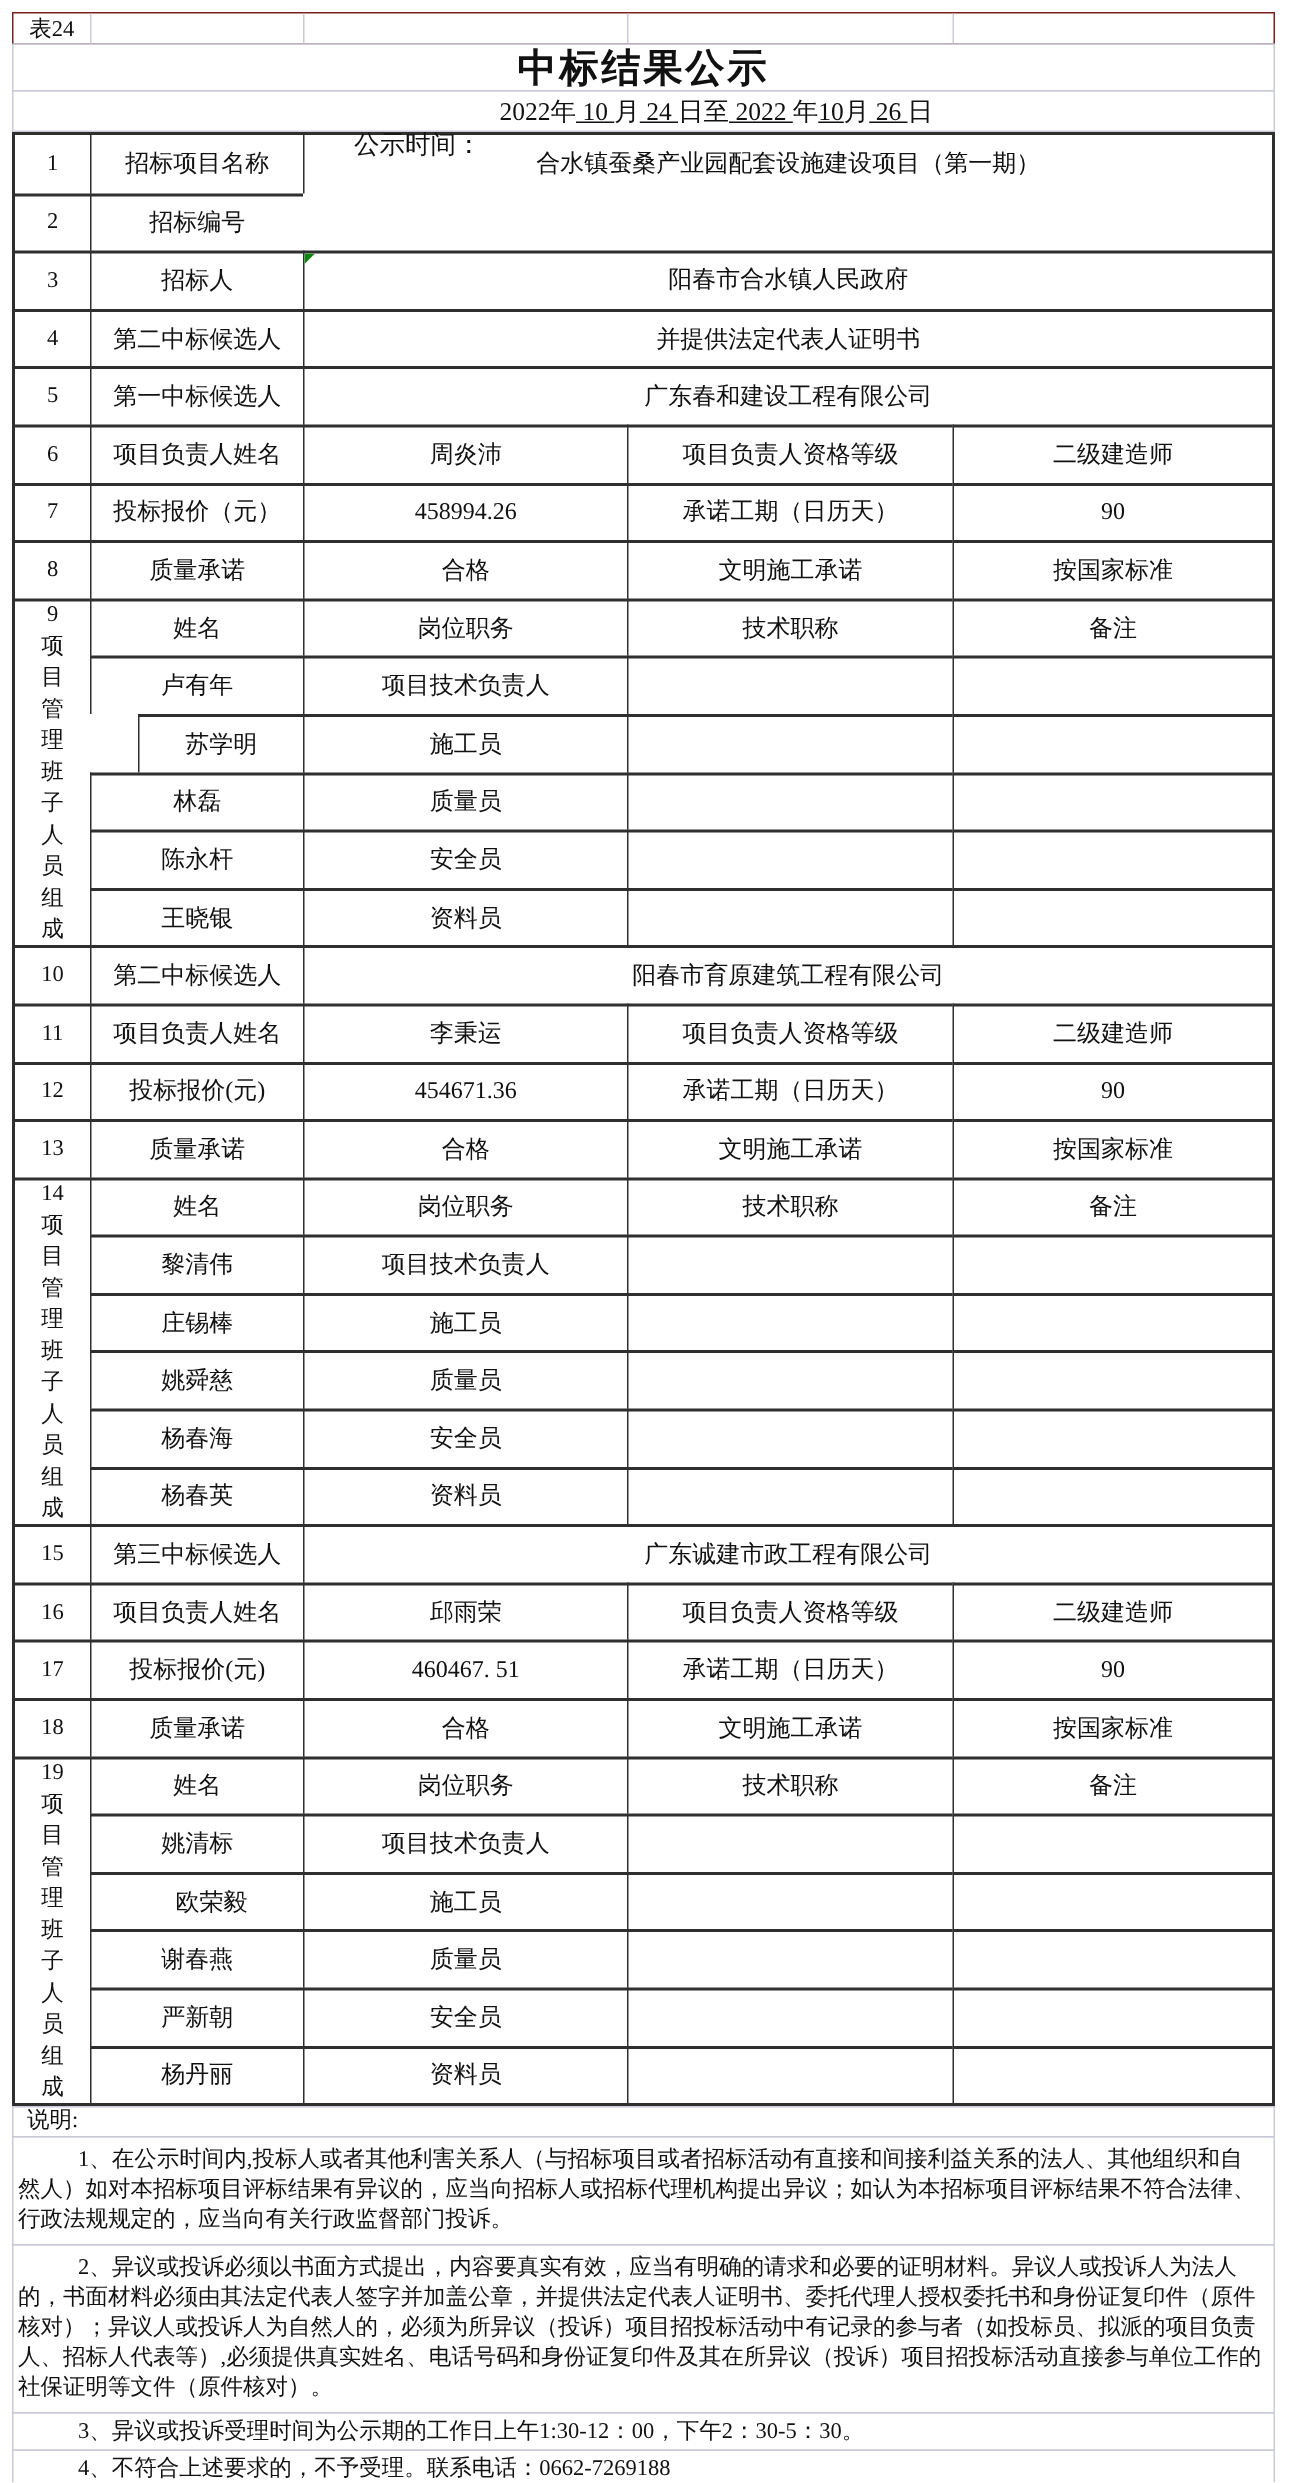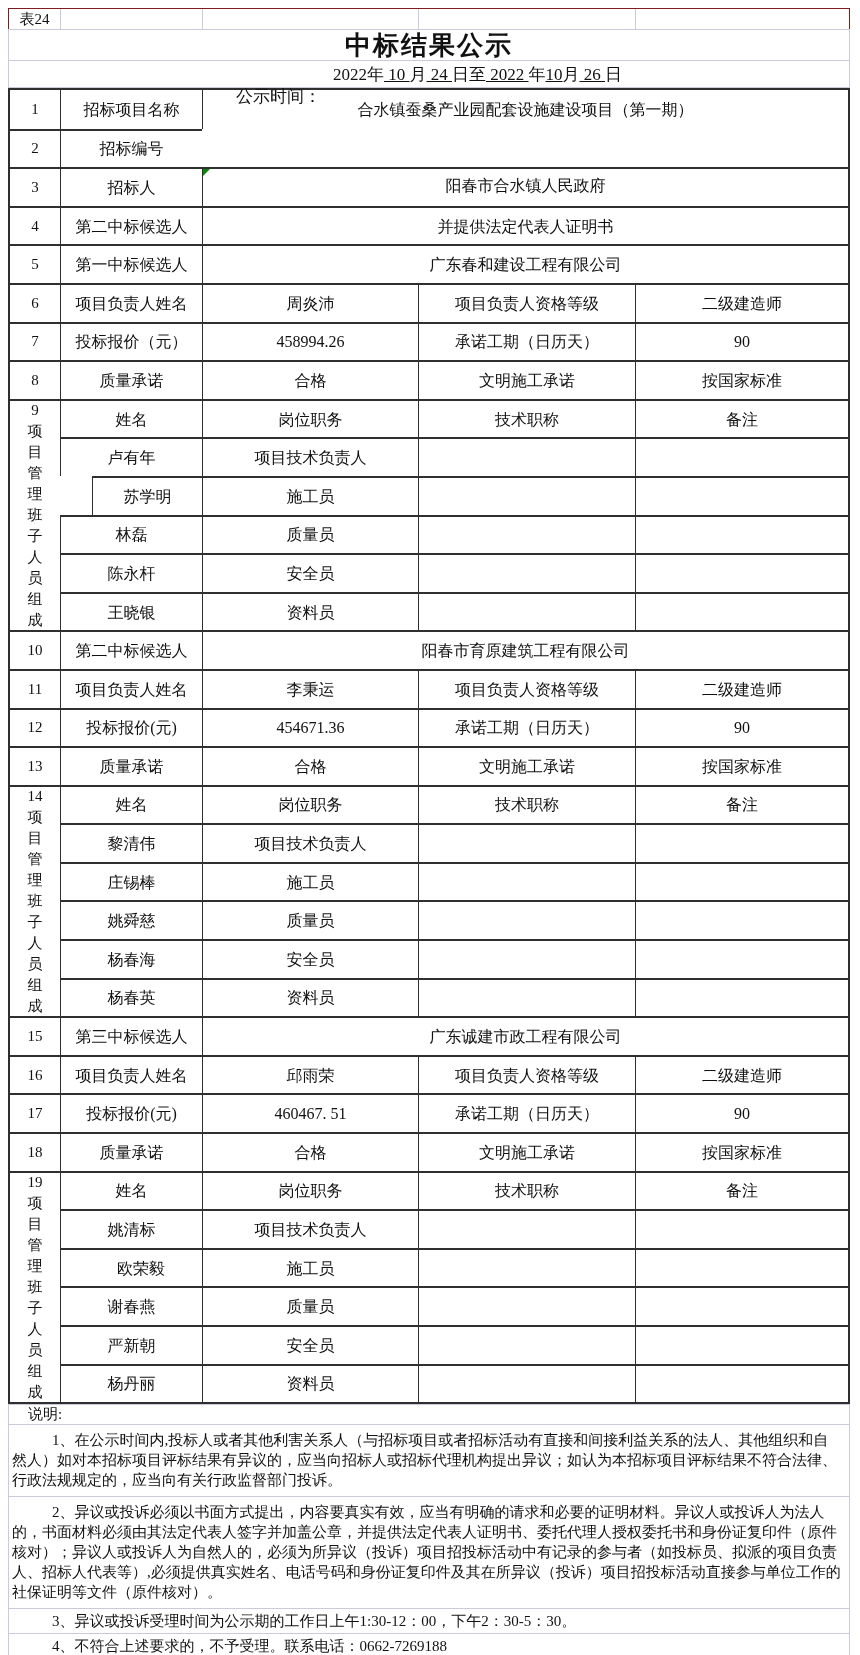--- a/index.html
+++ b/index.html
@@ -60,21 +60,21 @@
   }
   .marker{
     position:absolute;top:0;left:0;width:0;height:0;
     border-top:7px solid #0c860c;border-right:7px solid transparent;
   }
   
   .notes{width:842px;}
   .noteslabel{
     box-sizing:border-box;height:21px;line-height:19px;
     border:1px solid #c9cbda;margin-top:0;
-    font-size:15px;padding-left:19px;
+    font-size:15px;padding-left:9px;
   }
   .notepara{
     box-sizing:border-box;border:1px solid #c9cbda;margin-top:-1px;
     font-size:15px;line-height:20px;
     padding:5px 8px 6px 3px;text-indent:40px;
   }
   .notepara.short{padding:2px 8px 2px 3px;}
 </style>
 </head>
 <body>

